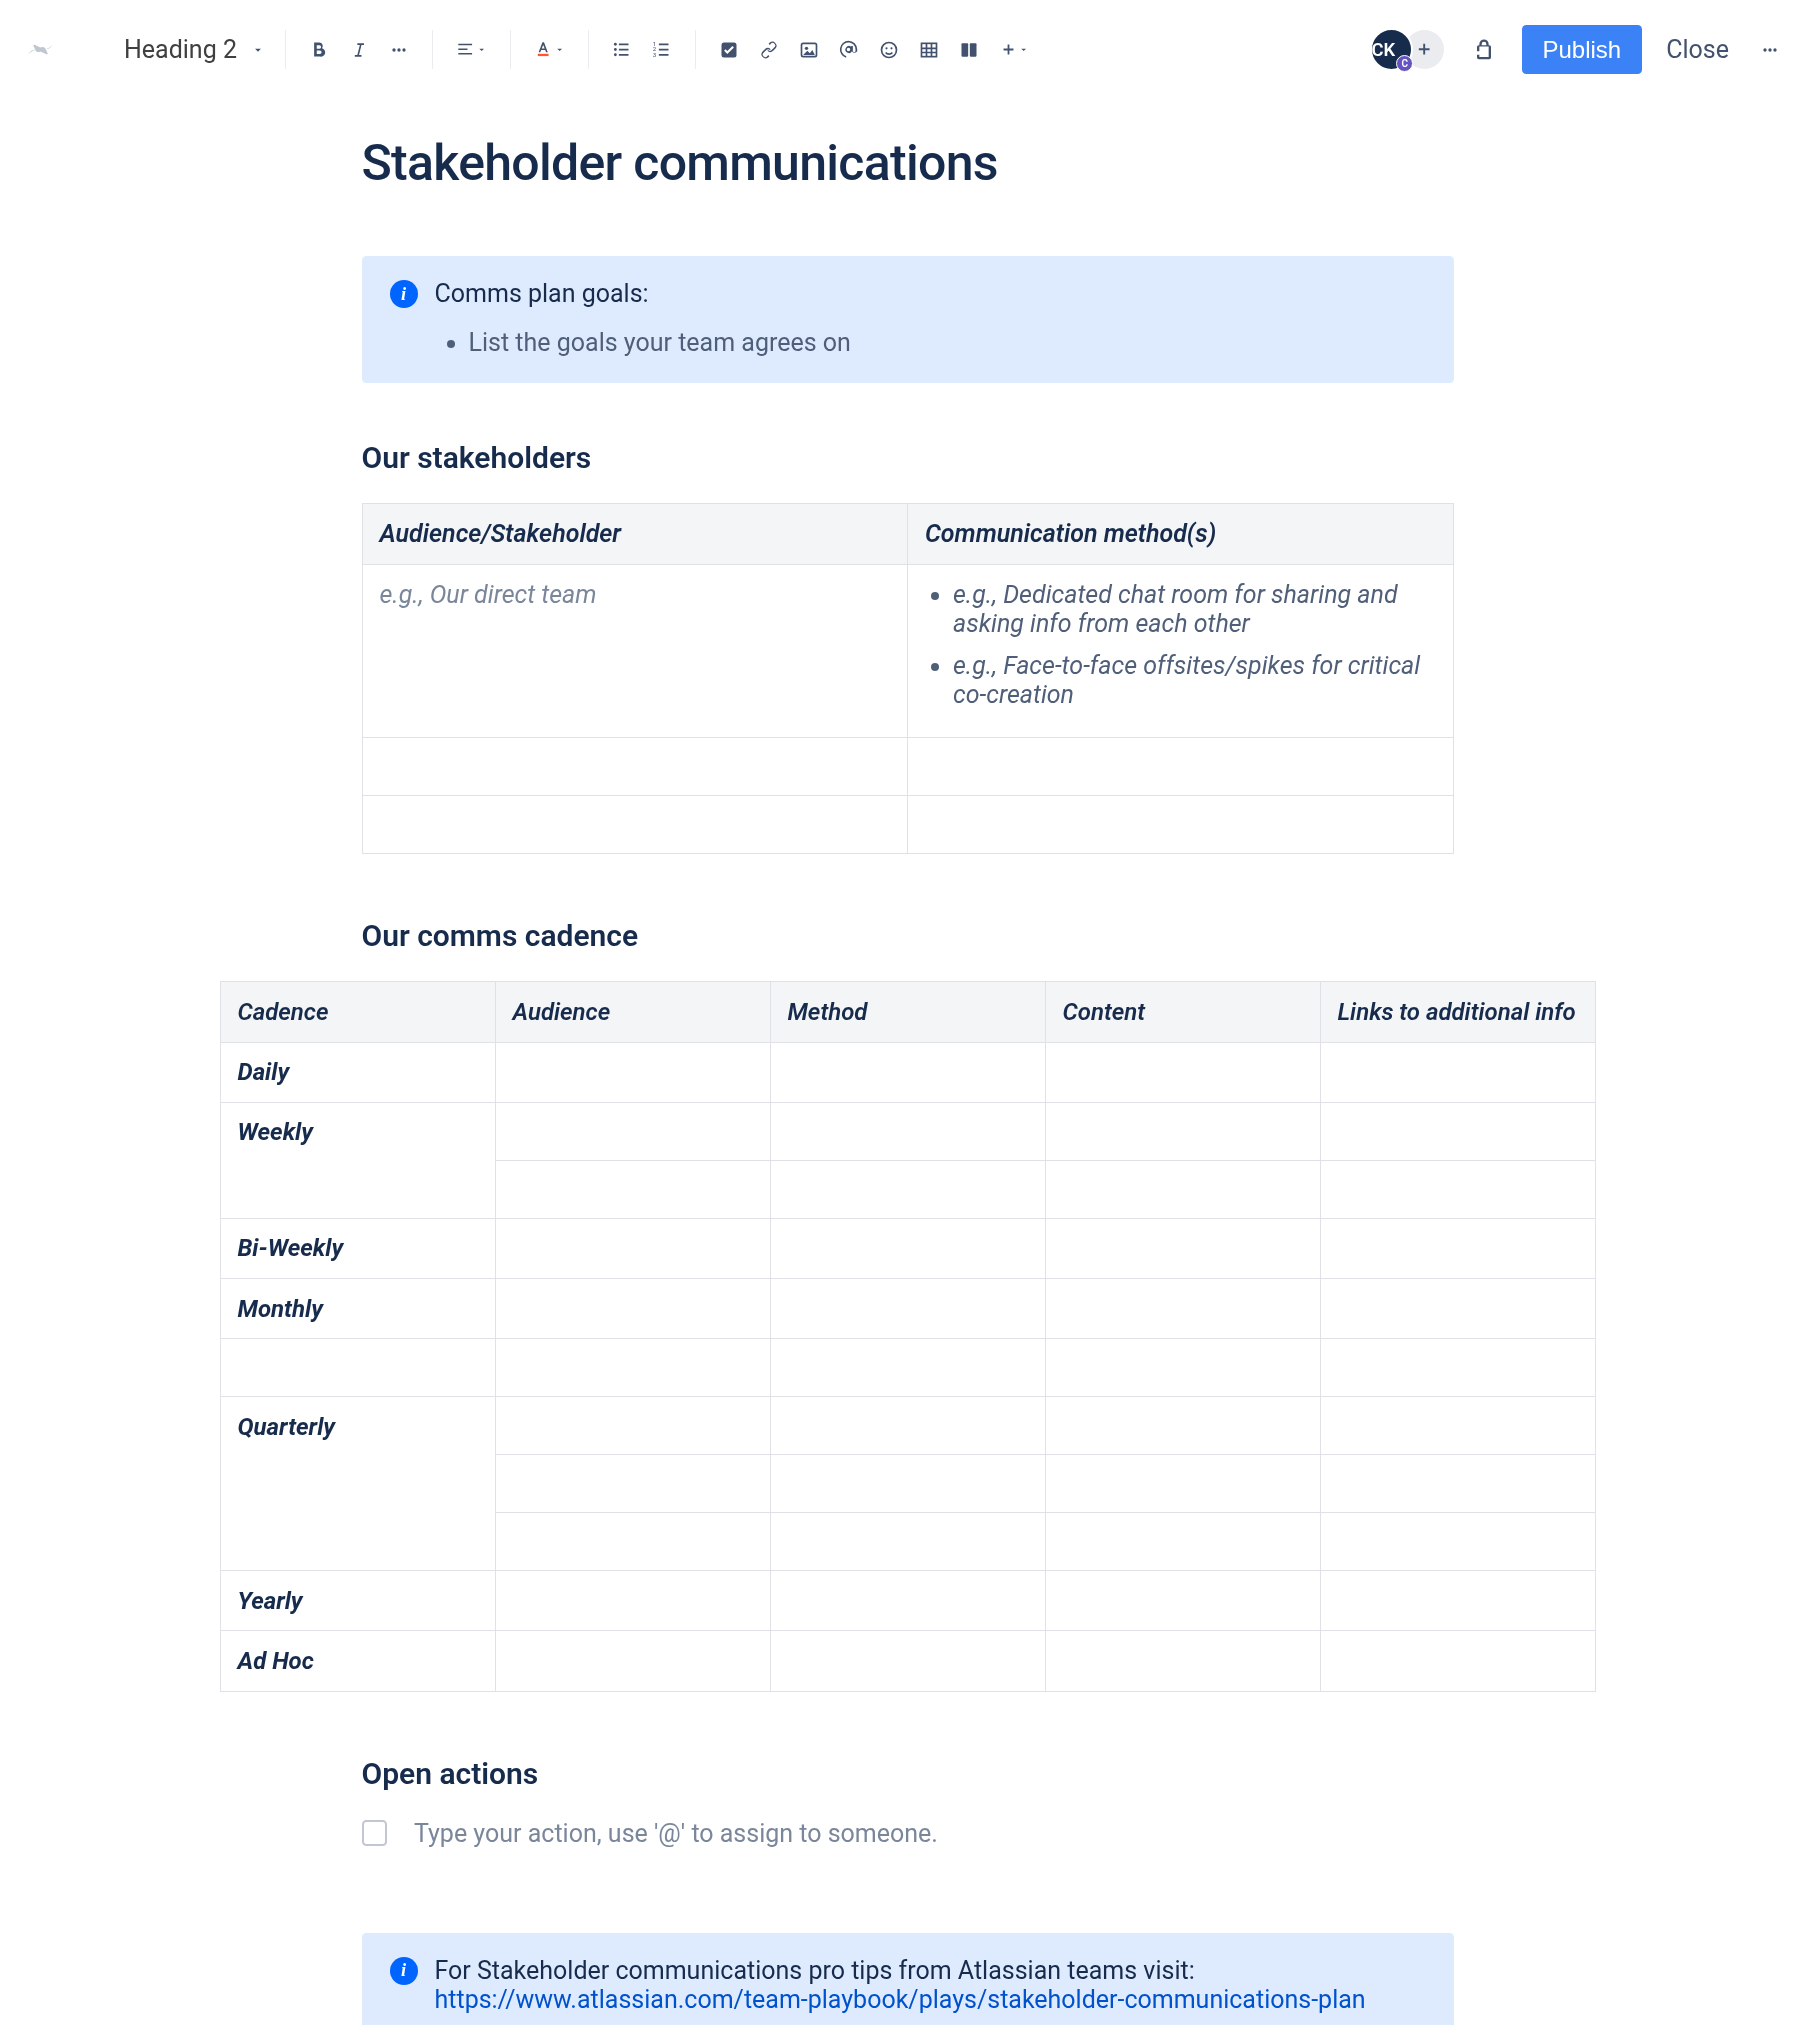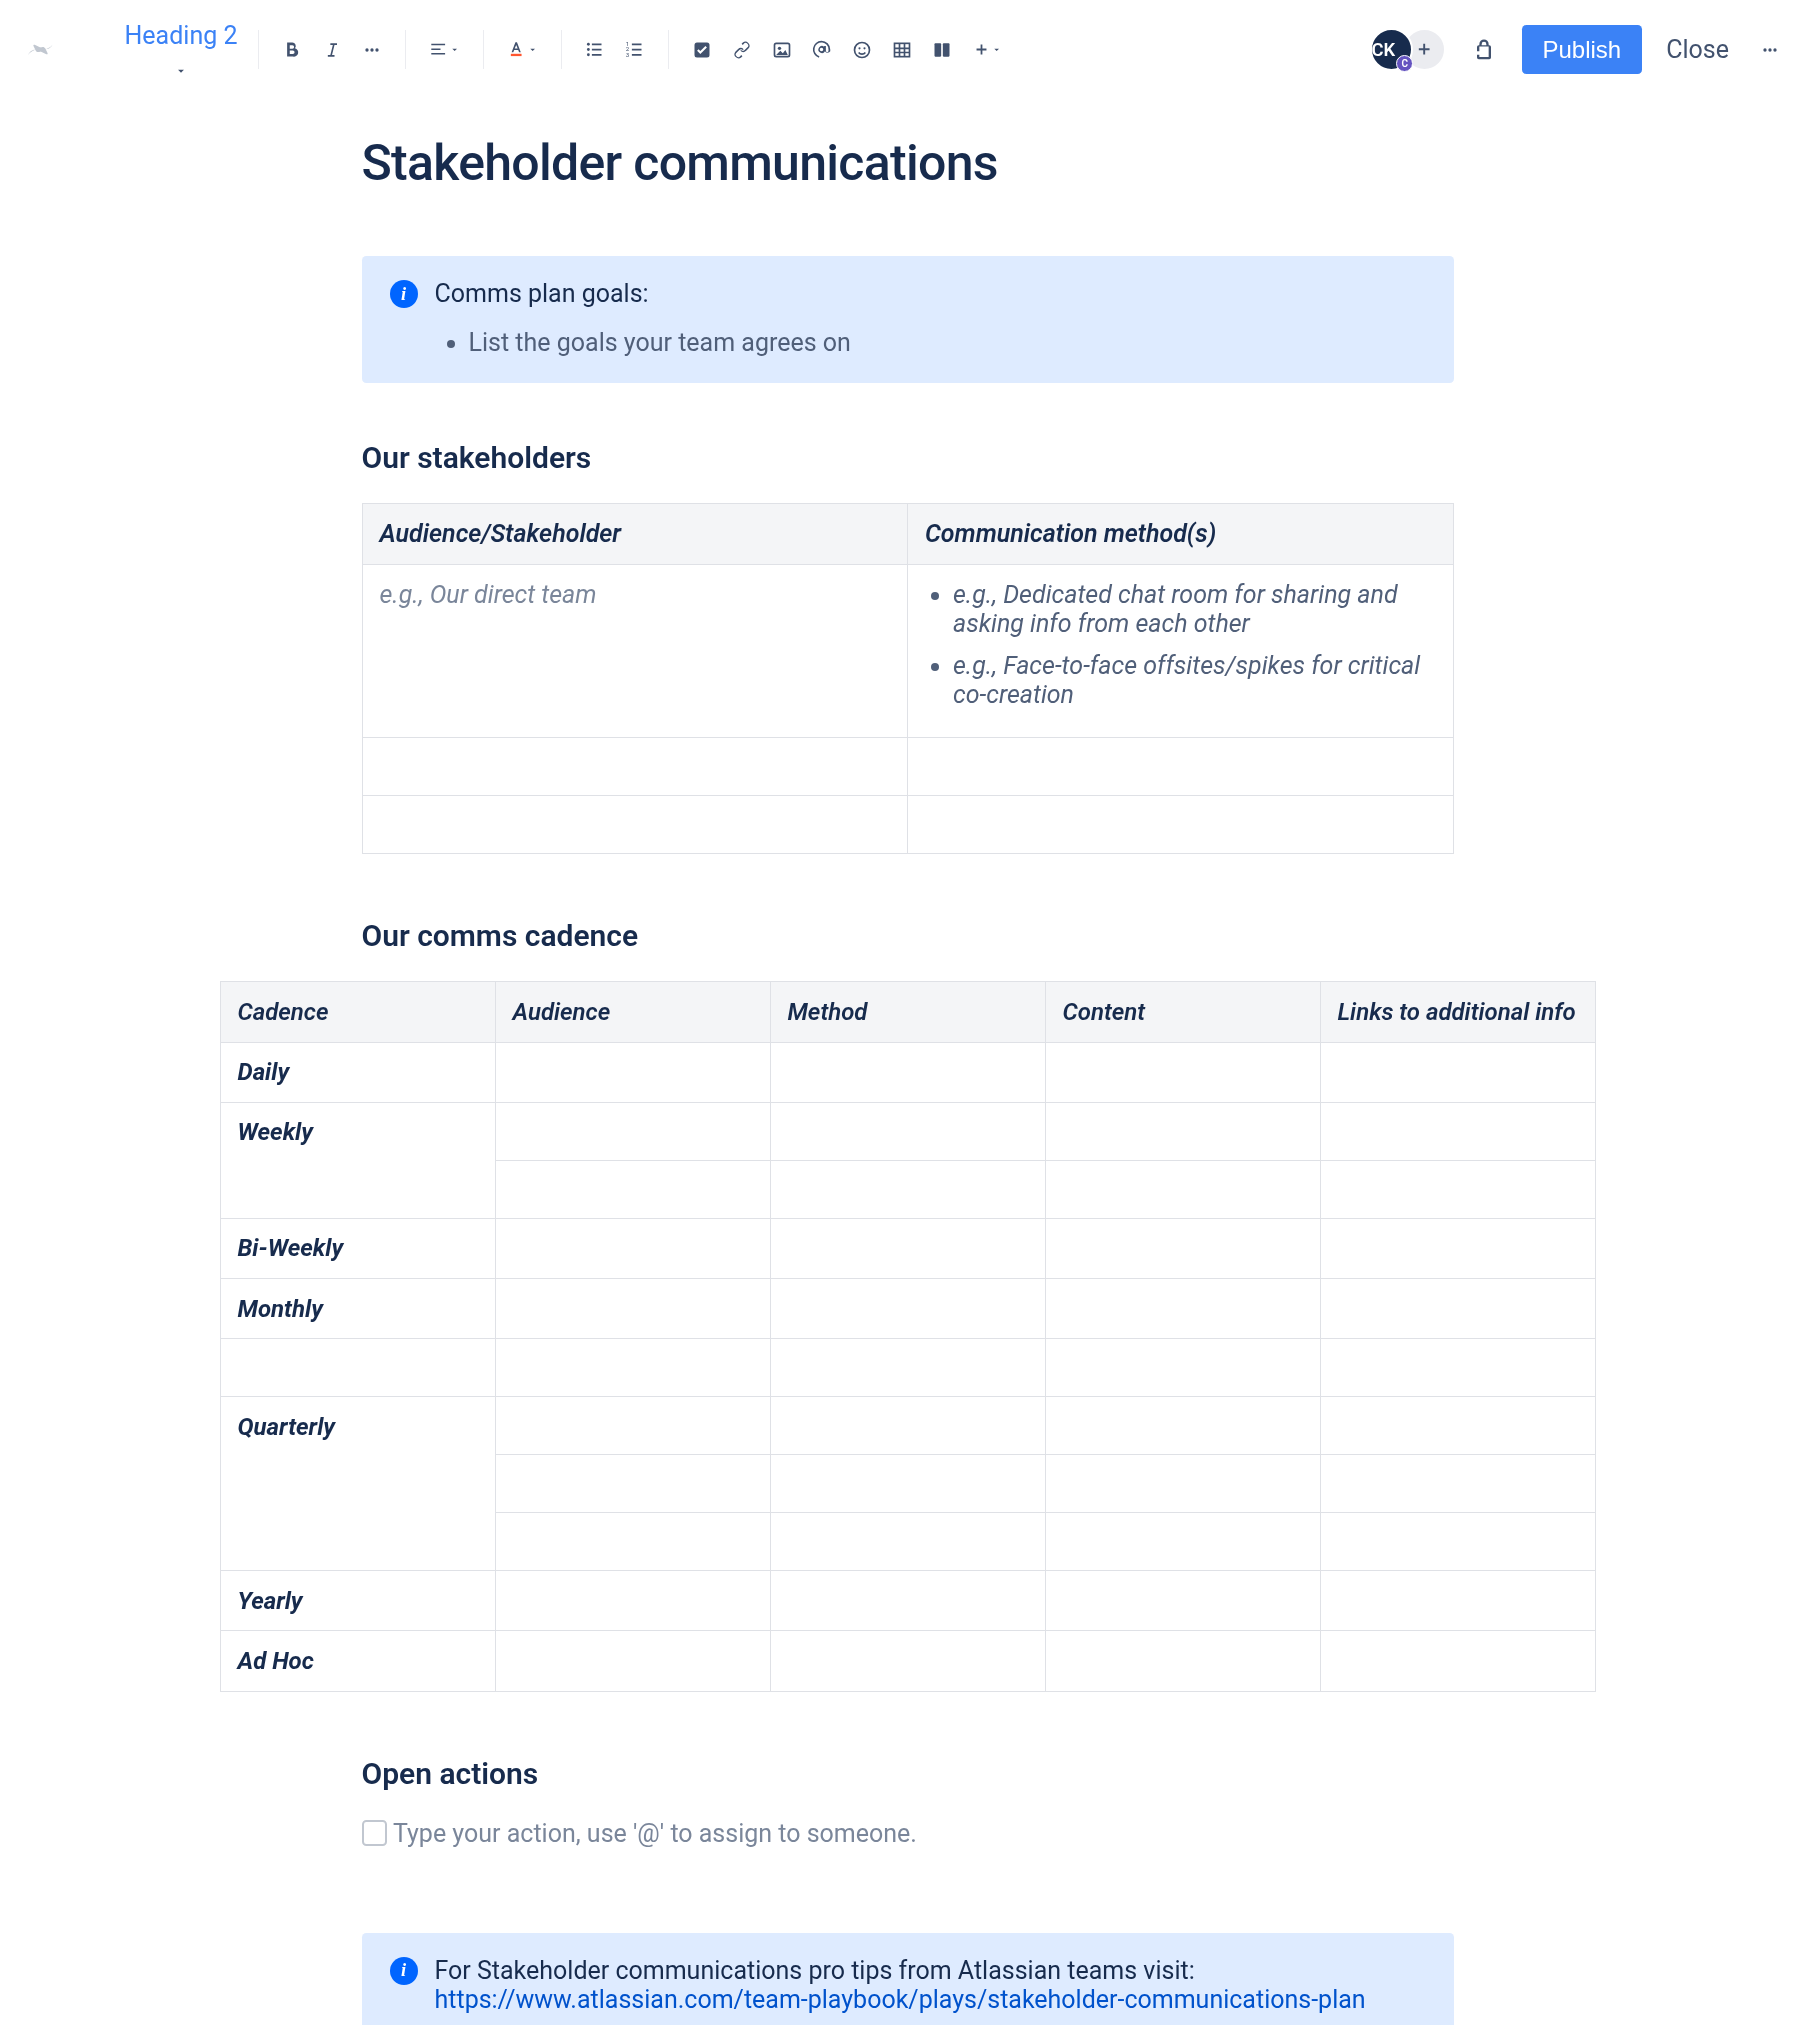--- a/index.html
+++ b/index.html
@@ -17,23 +17,22 @@
     position: relative;
   }
   .logo {
     width: 39px; height: 39px;
     display: flex; align-items: center; justify-content: center;
     margin-right: 57px;
   }
   .tb-sep { width: 1.4px; height: 39px; background: #ebecf0; margin: 0 12.8px; }
   .heading-sel {
     display: flex; align-items: center; gap: 14px;
-    font-size: 25px; color: #3b82f6; padding: 0 7px; cursor: pointer;
+    font-size: 25px; color: #404040; padding: 0 7px; cursor: pointer;
     min-width: 128px;
-    flex-direction: column;
   }
   .tb-btn {
     width: 40px; height: 40px; display: flex; align-items: center; justify-content: center;
     cursor: pointer; border-radius: 2.8px;
   }
   .right-cluster {
     position: absolute; right: 28px; top: 0; bottom: 0;
     display: flex; align-items: center; gap: 17px;
   }
   .avatar-wrap { display: flex; align-items: center; }
@@ -102,21 +101,21 @@
   th { background: #F4F5F7; font-weight: 600; }
   td ul { padding-left: 28px; color: #505F79; }
   td ul li { margin-bottom: 12.8px; }
   .placeholder { color: #7A869A; }
   .empty-row td { height: 58px; }
   .cadence-table { width: 1376px; margin-left: -142px; }
   .cadence-table th, .cadence-table td { font-size: 24px; }
   .cadence-table td { height: 58px; }
   .row-head { font-weight: 700; }
   .open-actions { margin-top: 50px; }
-  .action-row { display: flex; align-items: center; gap: 6px; margin-top: 21px; margin-bottom: 85px;}
+  .action-row { display: flex; align-items: center; gap: 27px; margin-top: 21px; margin-bottom: 85px;}
   .chk {
     width: 25.5px; height: 25.5px; border: 2.1px solid #C1C7D0; border-radius: 4.3px;
     flex-shrink: 0;
   }
   .action-ph { font-size: 25px; color: #7A869A; }
   svg { display: block; }
 </style>
 </head>
 <body>
 

